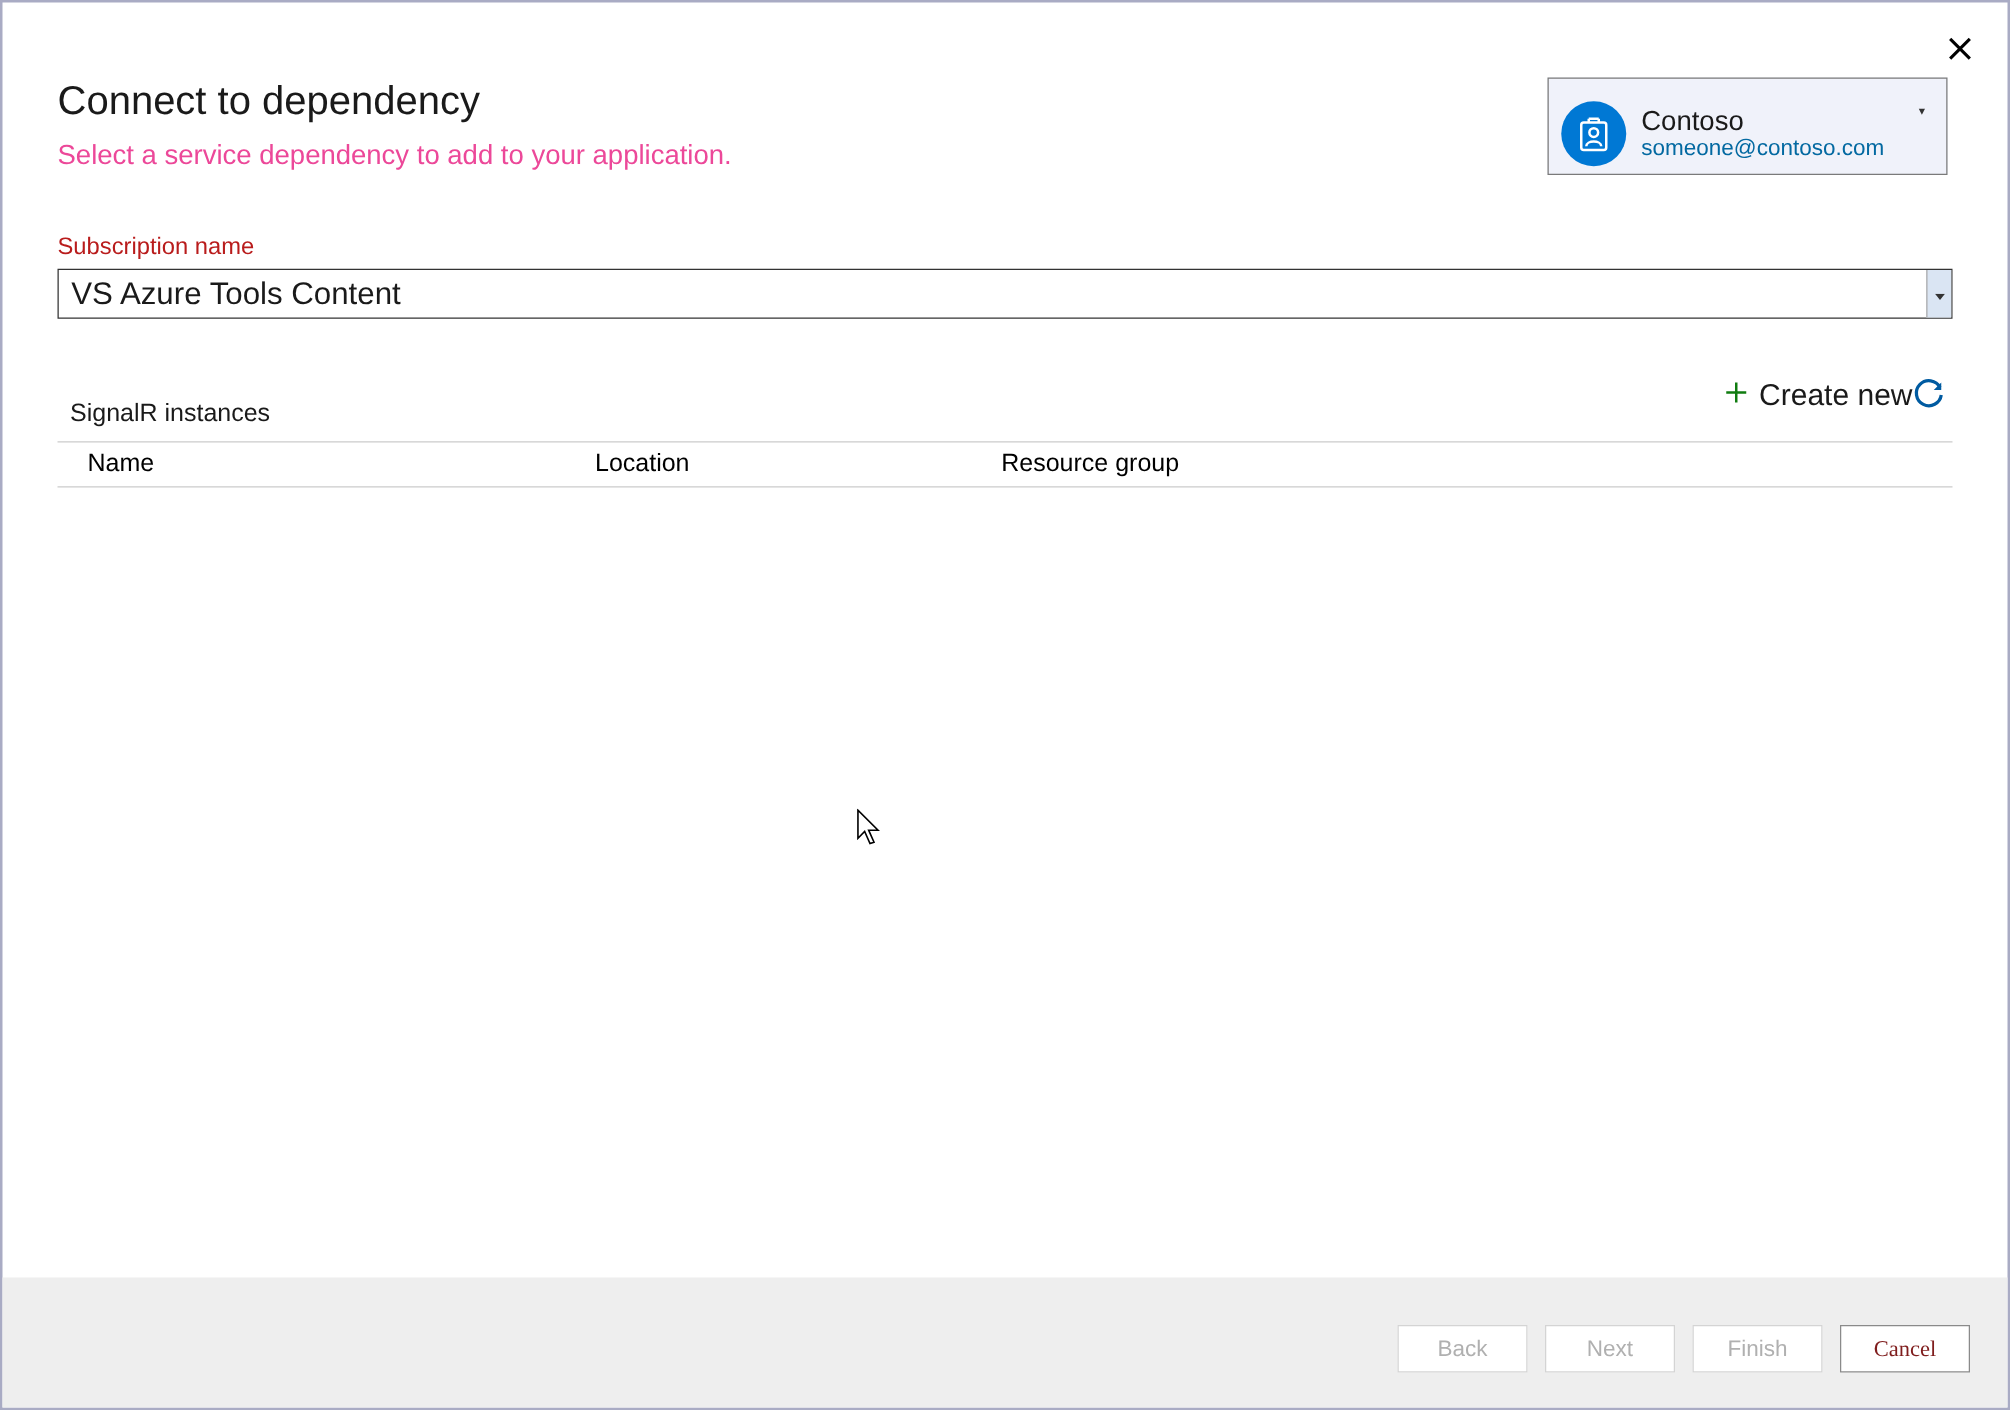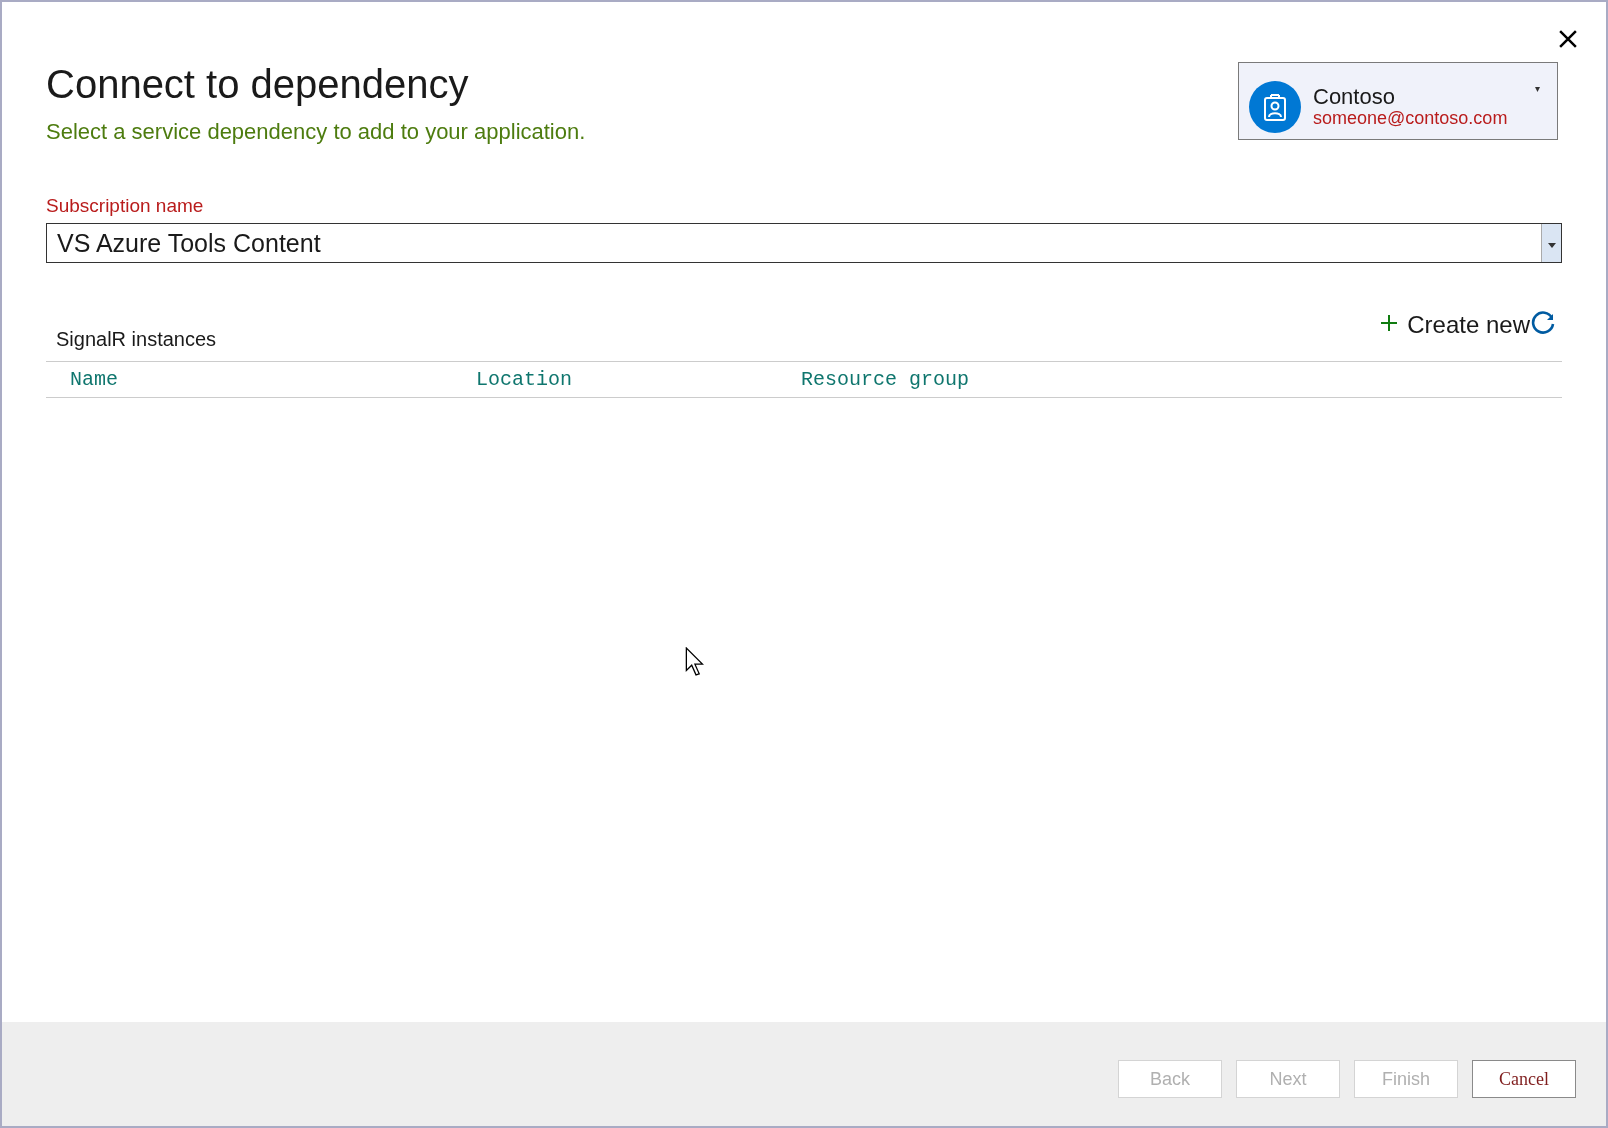--- a/index.html
+++ b/index.html
@@ -38,28 +38,28 @@
     }
     .close-btn svg {
       width: 18px;
       height: 18px;
     }
     .header-area {
       padding: 60px 44px 20px 44px;
       position: relative;
     }
     .title {
-      font-size: 40px;
+      font-size: 32px;
       font-weight: 400;
       color: #1a1a1a;
       margin-bottom: 12px;
     }
     .subtitle {
       font-size: 22px;
-      color: #4d7c0f;
+      color: #ec4899;
     }
     .account-selector {
       position: absolute;
       top: 60px;
       right: 48px;
       border: 1px solid #7a7a7a;
       background: #f0f2fa;
       display: flex;
       align-items: center;
       padding: 18px 10px 6px 10px;
@@ -86,21 +86,21 @@
       display: flex;
       flex-direction: column;
     }
     .account-name {
       font-size: 22px;
       color: #1a1a1a;
       line-height: 1.1;
     }
     .account-email {
       font-size: 18px;
-      color: #b91c1c;
+      color: #0369a1;
       line-height: 1.1;
     }
     .account-dropdown-arrow {
       width: 12px;
       font-size: 10px;
       color: #333;
       align-self: flex-start;
       margin-top: 2px;
     }
     .content-area {
@@ -177,22 +177,21 @@
       height: 26px;
     }
     .table-header {
       display: flex;
       border-top: 1px solid #ccc;
       border-bottom: 1px solid #ccc;
       padding: 6px 0;
     }
     .col {
       font-size: 20px;
-      color: #0f766e;
-      font-family: Liberation Mono, monospace;
+      color: #000000;
     }
     .col-name {
       width: 430px;
       padding-left: 24px;
     }
     .col-location {
       width: 325px;
     }
     .col-resource-group {
       flex: 1;

